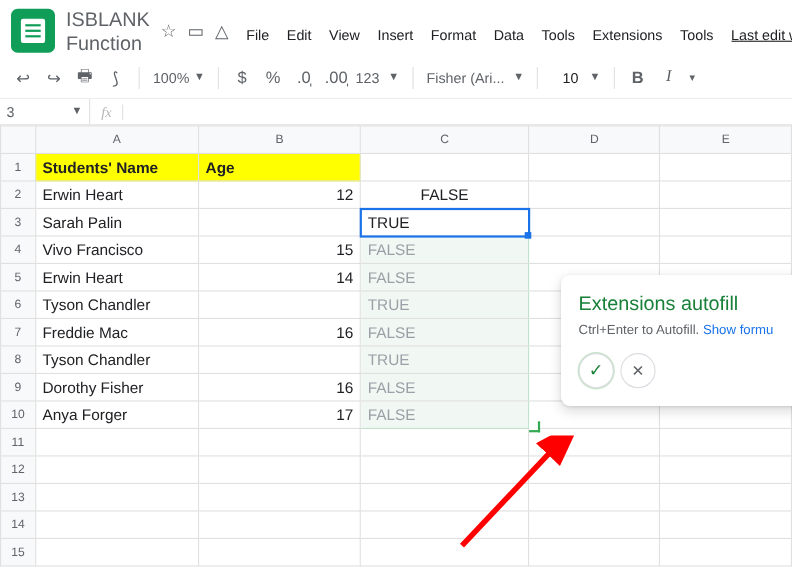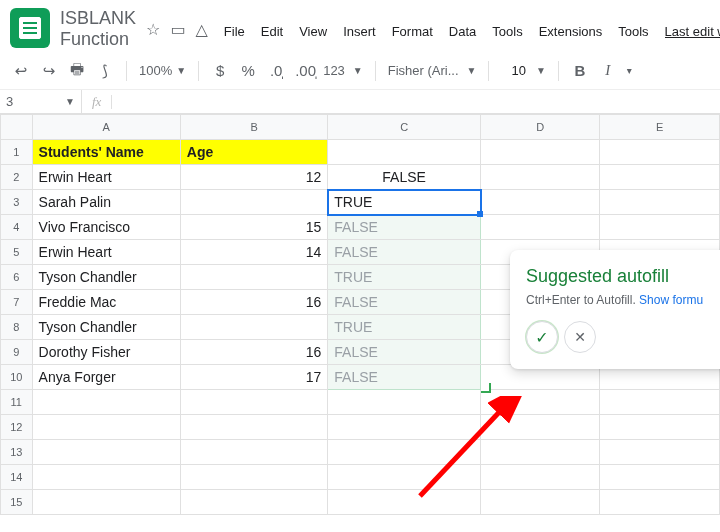--- a/index.html
+++ b/index.html
@@ -311,21 +311,21 @@
           <td class="colC"></td>
           <td class="colD"></td>
           <td class="colE"></td>
         </tr>
       </tbody>
     </table>
 <div class="af-corner" id="afcorner" style="left: 481px; top: 269px; display: block;"></div>
 </div>
 
 <div class="popup">
-  <div class="popup-title">Suggested autofill</div>
+  <div class="popup-title">Extensions autofill</div>
   <div class="popup-hint"><span>Ctrl+Enter to Autofill. </span><span class="popup-link">Show formu</span></div>
   <div class="popup-acts">
     <div class="round-btn accept-ring">
         <span class="check-ic">✓</span>
       </div>
     <div class="round-btn">
         <span class="x-ic">✕</span>
       </div>
   </div>
 </div>

